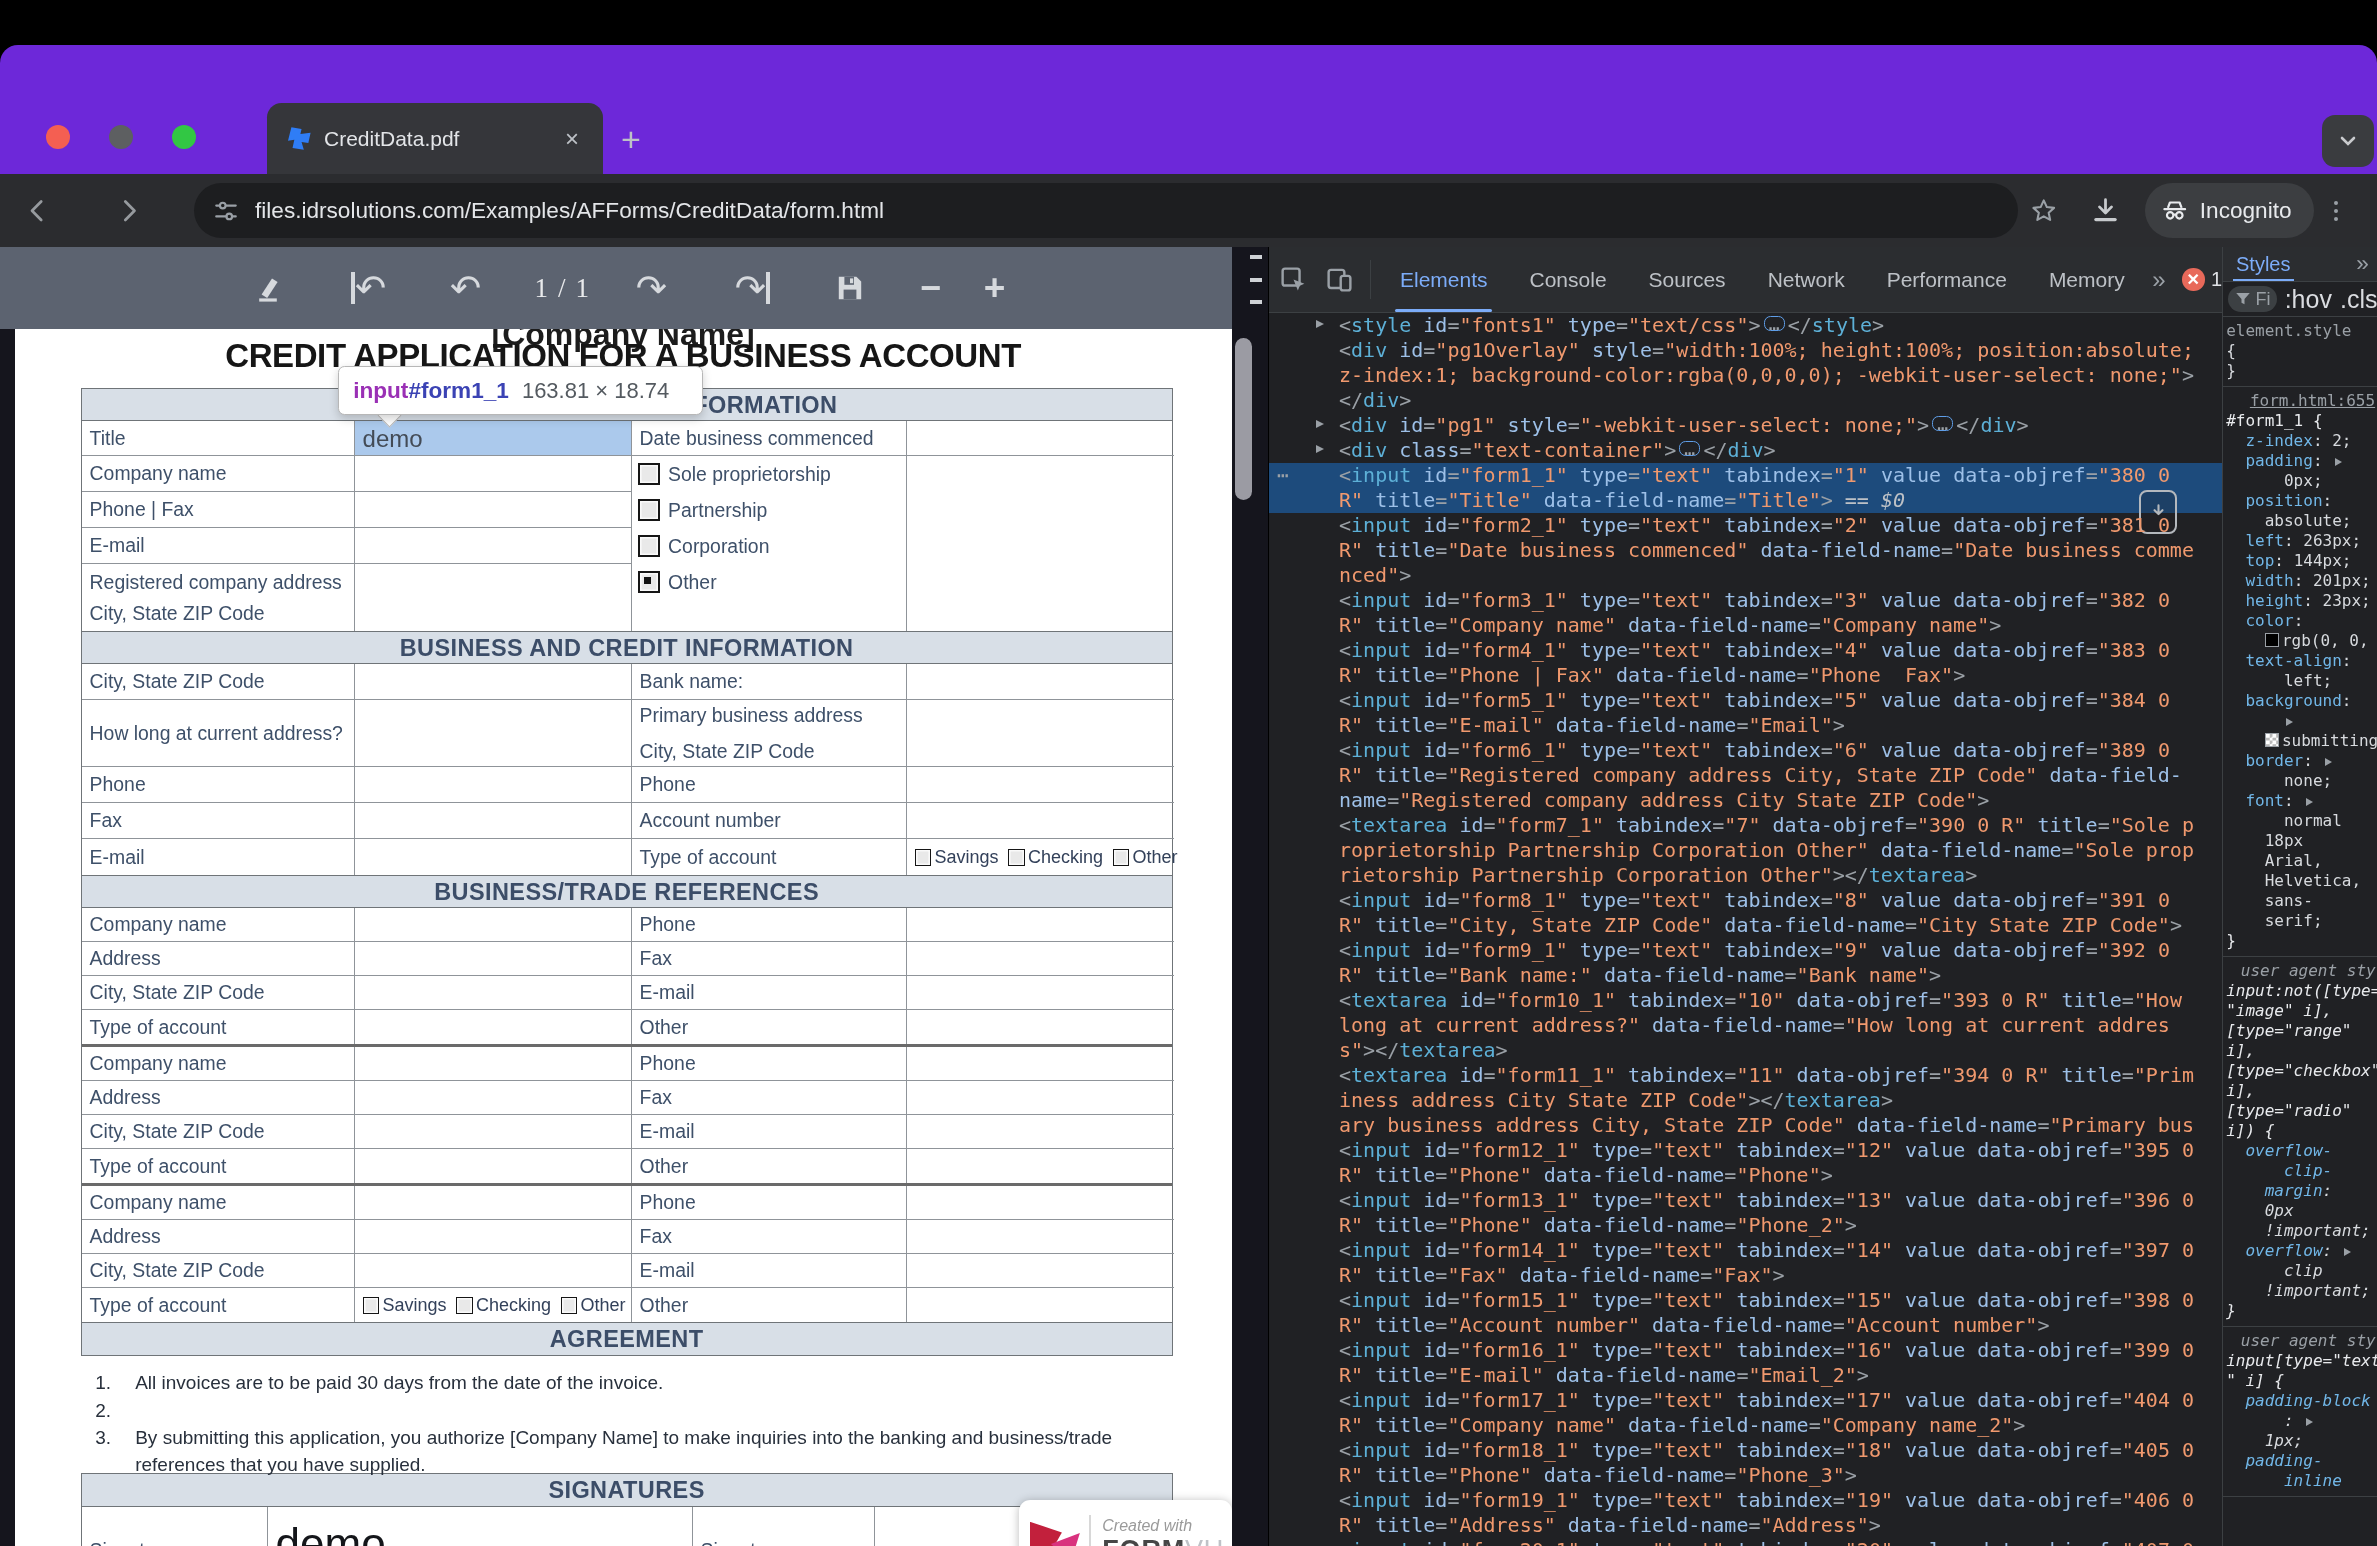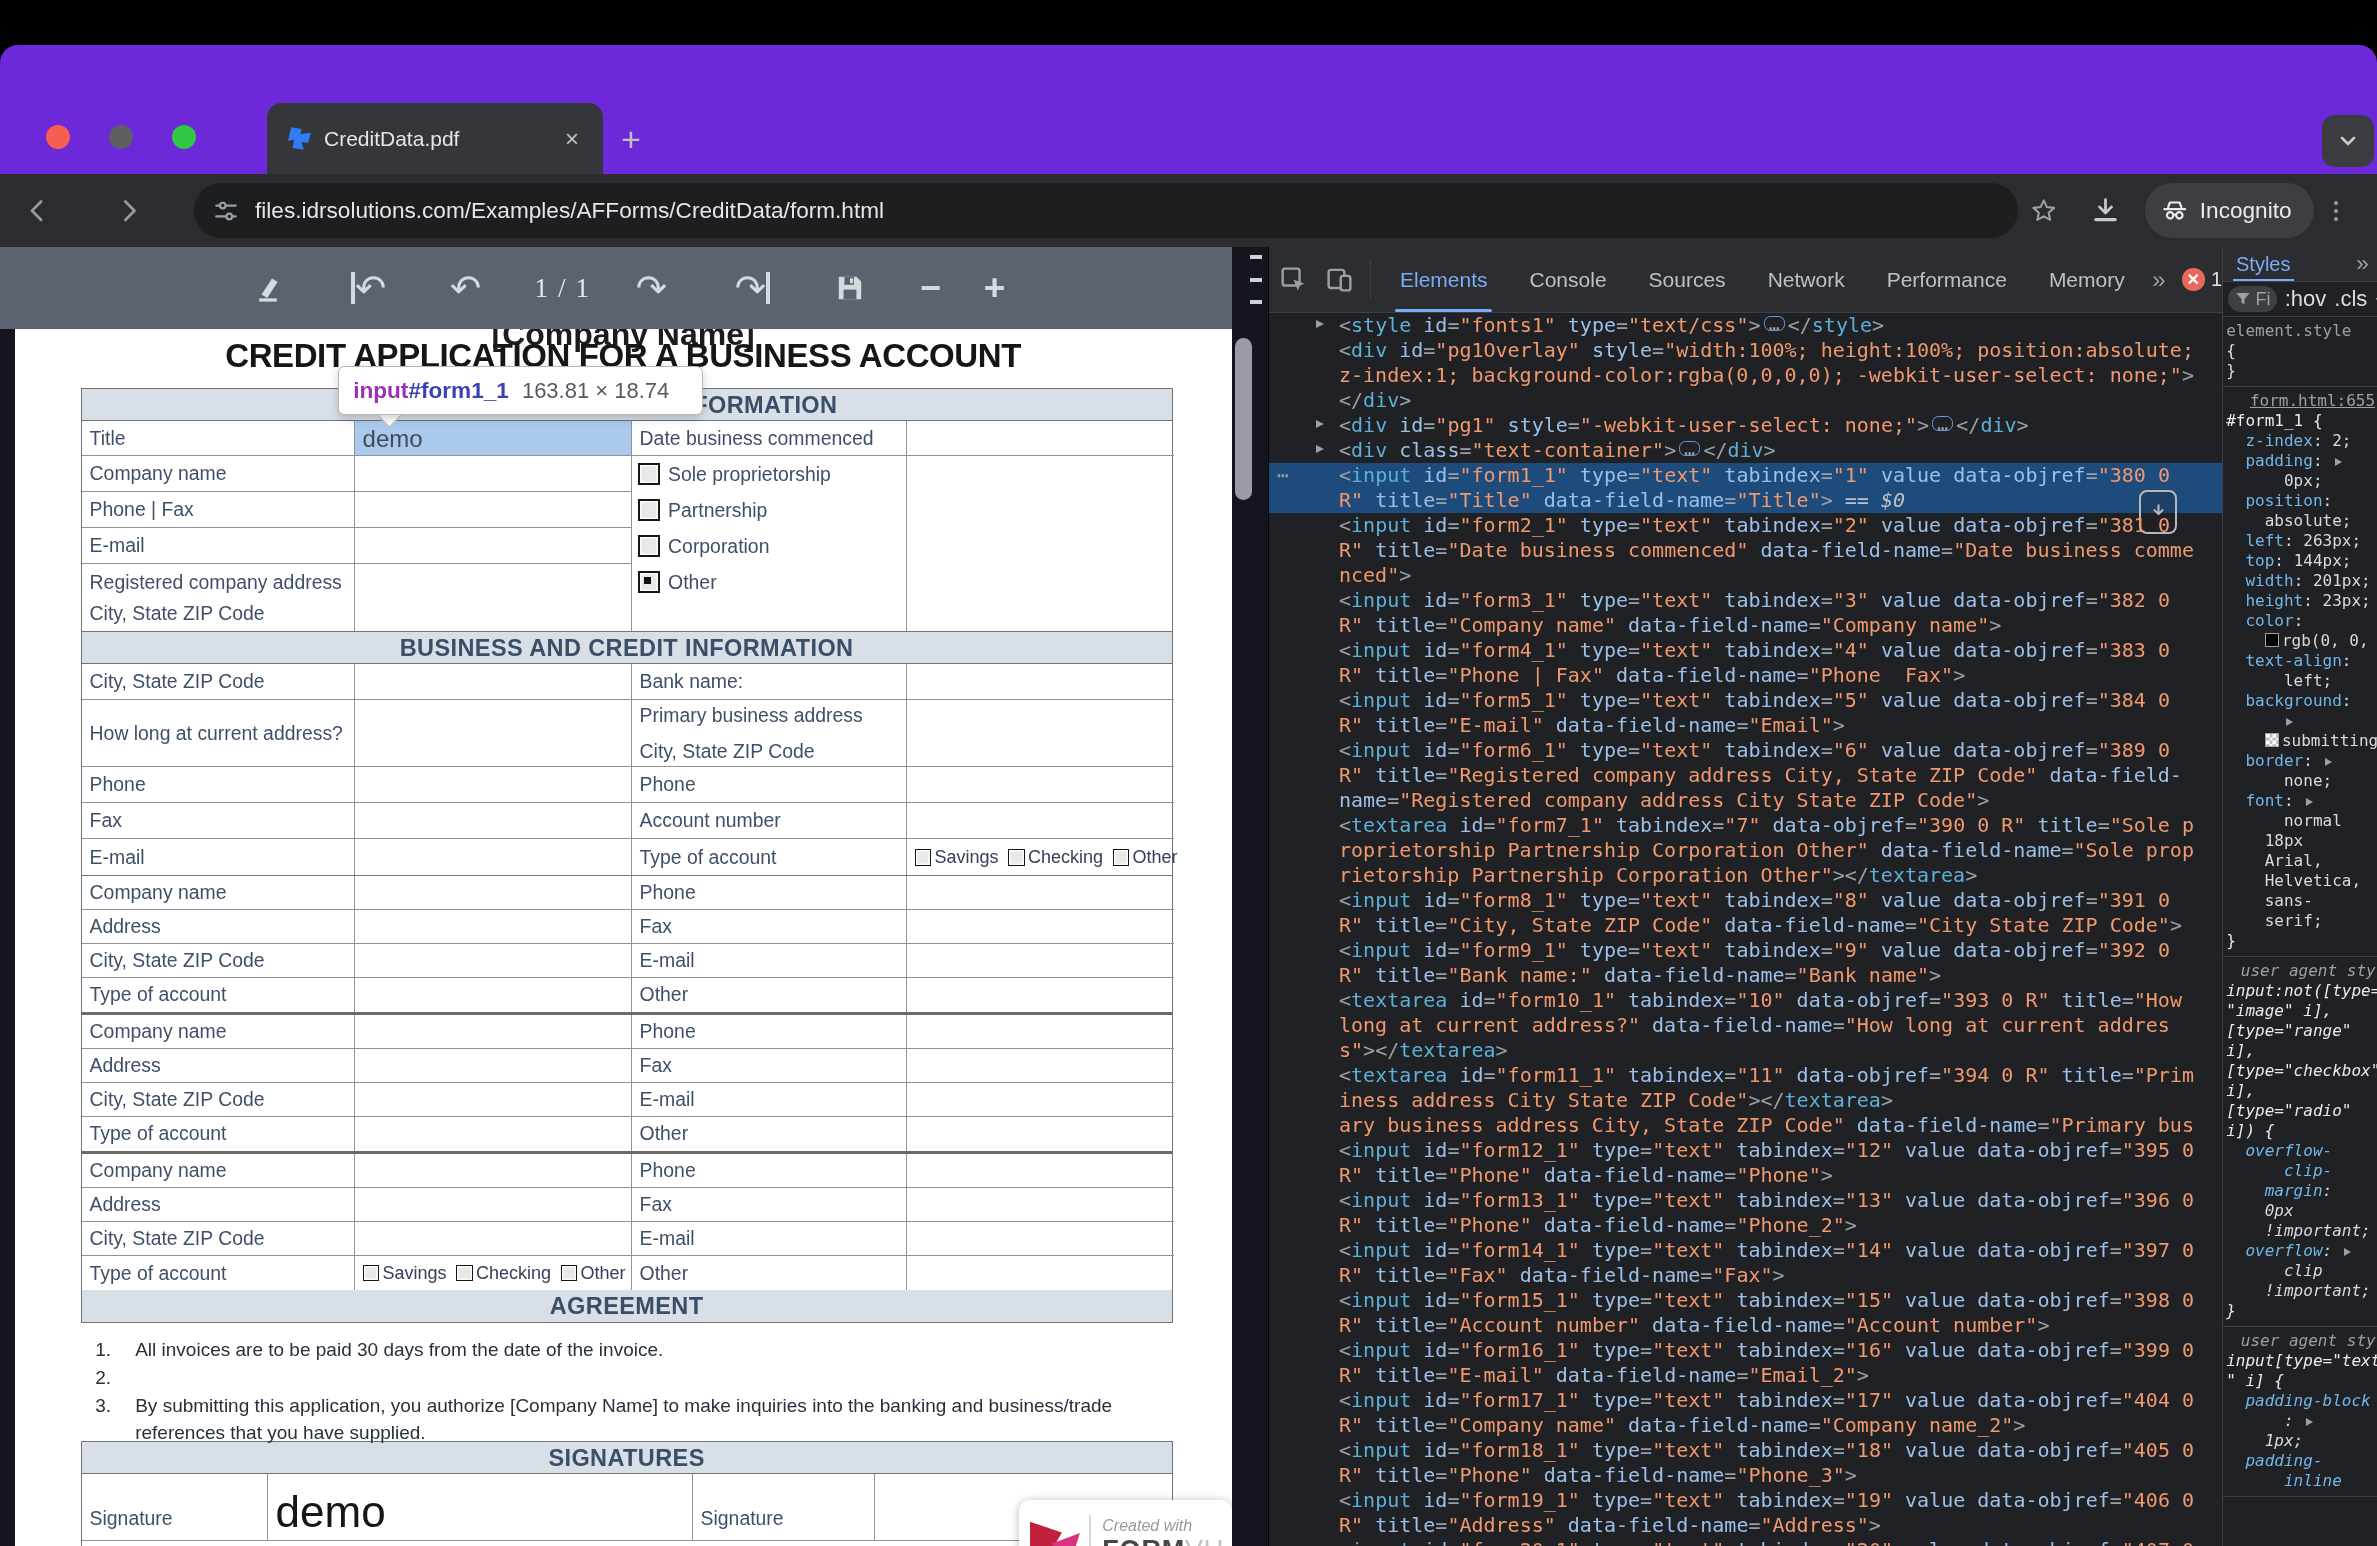--- a/index.html
+++ b/index.html
@@ -126,21 +126,21 @@
 
   
   .stylespane{position:absolute;left:953px;top:0;width:157px;height:1344px;border-left:0.8px solid #3c4043;background:#202124;}
   .sp-head{height:34px;background:#2b2d30;border-bottom:0.8px solid #3c4043;display:flex;align-items:center;position:relative;}
   .sp-tab{color:#7cacf8;font-size:20px;margin-left:13px;position:relative;height:34px;display:flex;align-items:center;}
   .sp-tab:after{content:"";position:absolute;left:-3.2px;right:-3.2px;bottom:0;height:2.4px;background:#7cacf8;}
   .sp-more{position:absolute;right:11.3px;color:#9aa0a6;font-size:22.6px;}
   .sp-filter{height:34px;border-bottom:0.8px solid #3c4043;display:flex;align-items:center;gap:8px;padding-left:4.9px;}
   .fpill{background:#3c4043;border-radius:16px;height:26px;display:flex;align-items:center;padding:0 6.5px;gap:3.2px;}
   .fpill .ph{color:#9aa0a6;font-size:18px;width:14.6px;overflow:hidden;white-space:nowrap;}
-  .fbtn{color:#dadce0;font-size:22px;}
+  .fbtn{color:#dadce0;font-size:25px;}
   .sp-body{position:absolute;top:70px;left:0;width:157px;bottom:0;overflow:hidden;
            font-family:"DejaVu Sans Mono",monospace;font-size:16px;}
   .sect{border-bottom:0.8px solid #3c4043;padding:4px 0 4.9px 3.2px;}
   .slink{text-align:right;color:#9aa0a6;text-decoration:underline;padding-right:4.9px;line-height:20px;white-space:pre;}
   .smeta{color:#9aa0a6;font-style:italic;line-height:20px;white-space:pre;overflow:hidden;padding-left:14.6px;}
   .sline{line-height:20px;height:20px;white-space:pre;overflow:hidden;color:#d7dade;}
   .sline.it{font-style:italic;}
   .sm-prop{color:#71b7e8;} .sm-sel{color:#e8eaed;} .sm-meta{color:#9aa0a6;} .sm-pl{color:#d7dade;}
   .sarr{display:inline-block;width:0;height:0;border-left:7.3px solid #9aa0a6;border-top:4.9px solid transparent;
         border-bottom:4.9px solid transparent;margin:0 2.4px;}
@@ -310,20 +310,21 @@
               <div class="cell lc" style="grid-area: 3 / 4 / 4 / 5;"></div>
               <div class="cell" style="grid-area: 4 / 1 / 5 / 2;">Fax</div>
               <div class="cell" style="grid-area: 4 / 2 / 5 / 3;"></div>
               <div class="cell" style="grid-area: 4 / 3 / 5 / 4;">Account number</div>
               <div class="cell lc" style="grid-area: 4 / 4 / 5 / 5;"></div>
               <div class="cell lr" style="grid-area: 5 / 1 / 6 / 2;">E-mail</div>
               <div class="cell lr" style="grid-area: 5 / 2 / 6 / 3;"></div>
               <div class="cell  lr" style="grid-area: 5 / 3 / 6 / 4;">Type of account</div>
               <div class="cell lc lr" style="grid-area: 5 / 4 / 6 / 5;"><div class="checks"><span class="cb sm"></span><span class="lbl">Savings</span><span class="cb sm"></span><span class="lbl">Checking</span><span class="cb sm"></span><span class="lbl">Other</span></div></div>
             </div>
+          <div class="band">BUSINESS/TRADE REFERENCES</div>
           <div class="t3wrap" id="t3">
               <div class="t3g" style="grid-template-columns: 273px 277px 275px 267px; grid-template-rows: repeat(4, 34px);">
                 <div class="cell" style="grid-area: 1 / 1 / 2 / 2;">Company name</div>
                 <div class="cell" style="grid-area: 1 / 2 / 2 / 3;"></div>
                 <div class="cell" style="grid-area: 1 / 3 / 2 / 4;">Phone</div>
                 <div class="cell lc" style="grid-area: 1 / 4 / 2 / 5;"></div>
                 <div class="cell" style="grid-area: 2 / 1 / 3 / 2;">Address</div>
                 <div class="cell" style="grid-area: 2 / 2 / 3 / 3;"></div>
                 <div class="cell" style="grid-area: 2 / 3 / 3 / 4;">Fax</div>
                 <div class="cell lc" style="grid-area: 2 / 4 / 3 / 5;"></div>

